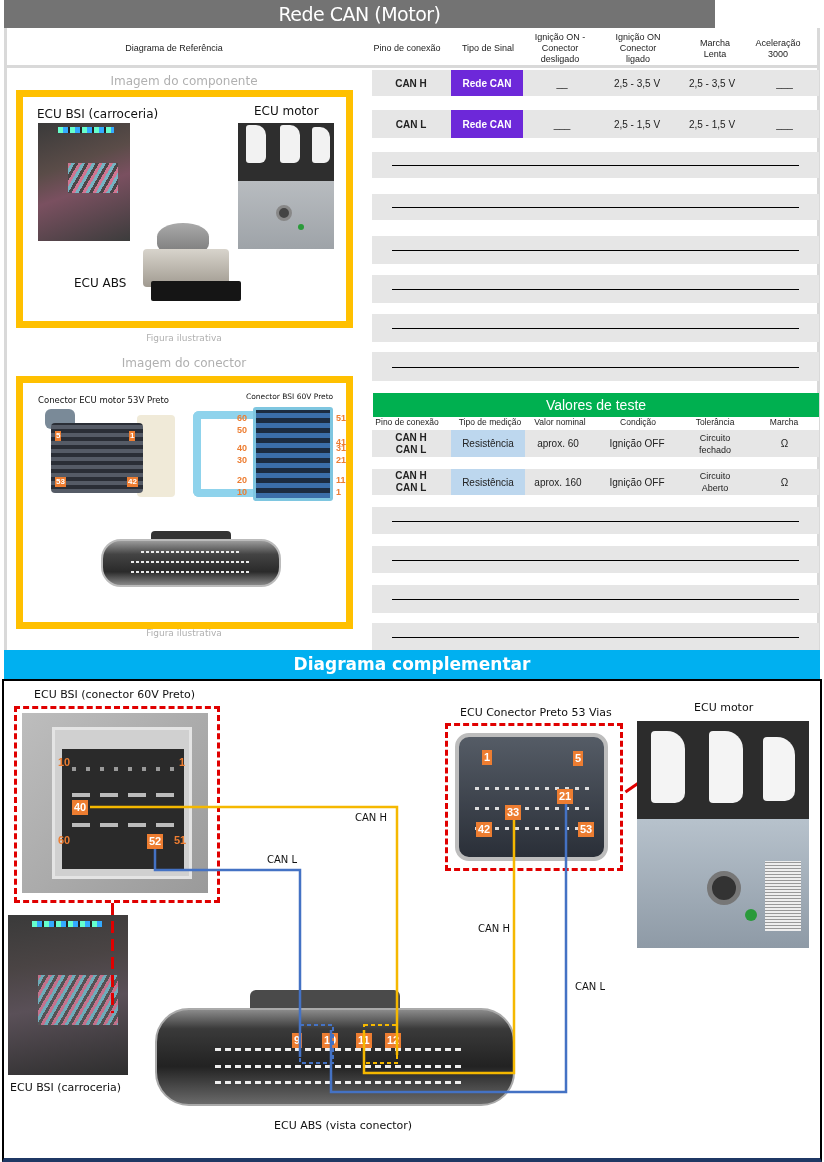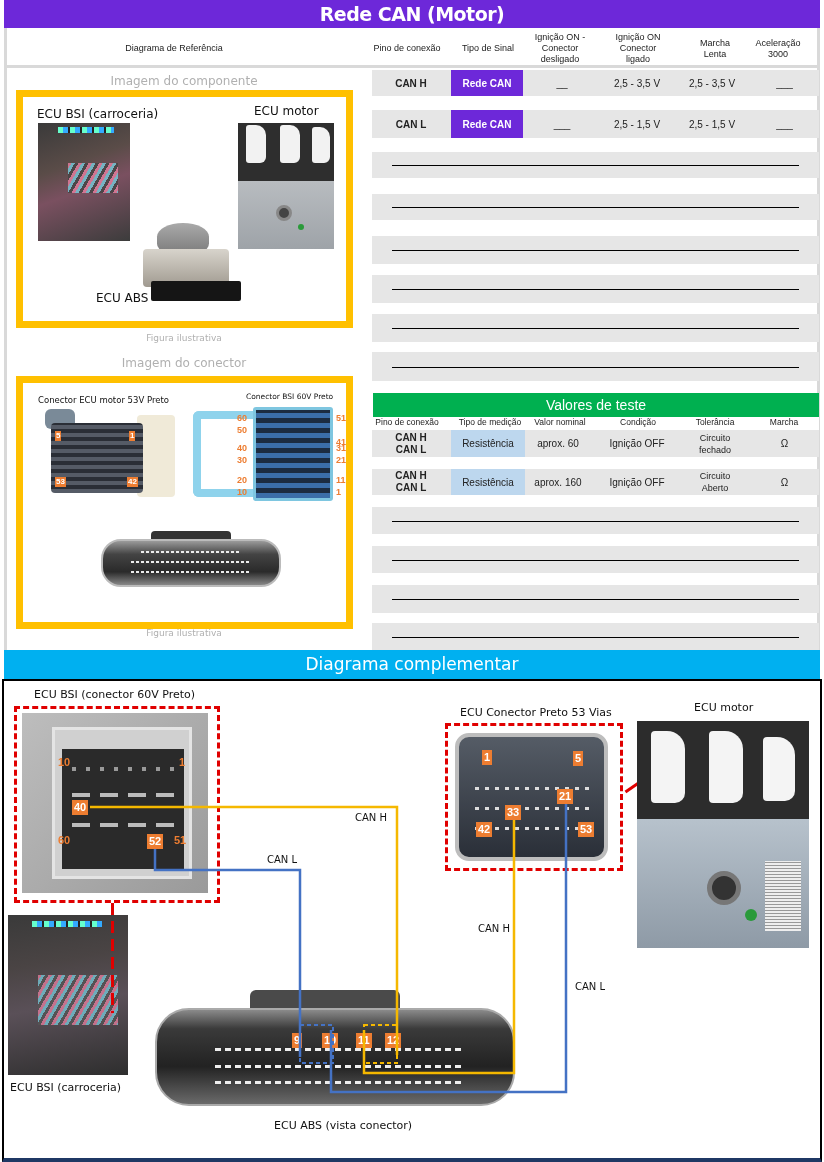--- a/index.html
+++ b/index.html
@@ -1,20 +1,20 @@
 <!DOCTYPE html>
 <html><head>
 <meta charset="utf-8">
 <style>
   * { box-sizing: border-box; margin: 0; padding: 0; }
   body { width: 824px; height: 1162px; background: #ffffff; font-family: "Liberation Sans", sans-serif; position: relative; overflow: hidden; color: #222; }
   .abs { position: absolute; }
 
   
-  .title-bar { left: 4px; top: 0; width: 816px; height: 28px; background: #6d28d9; color: #fff; font-weight: bold; font-size: 19px; text-align: center; line-height: 28px; font-family: "DejaVu Sans", sans-serif; letter-spacing: -0.5px; }
+  .title-bar { left: 4px; top: 0; width: 711px; height: 28px; background: #737373; color: #fff; font-weight: normal; font-size: 19px; text-align: center; line-height: 28px; font-family: "DejaVu Sans", sans-serif; letter-spacing: -0.5px; }
   .outer-frame { left: 4px; top: 28px; width: 816px; height: 622px; border-left: 3px solid #d9d9d9; border-right: 3px solid #d9d9d9; }
   .col-header { left: 7px; top: 28px; width: 810px; height: 40px; background: #fff; border-bottom: 3px solid #d9d9d9; font-size: 9px; color: #222; }
   .col-header .h { position: absolute; text-align: center; line-height: 11px; transform: translateX(-50%); }
 
   
   .caption { font-size: 12px; color: #b0b0b0; text-align: center; width: 340px; left: 14px; font-family: "DejaVu Sans", sans-serif; }
   .caption.small { font-size: 9px; }
   .yellow-box { border: 7px solid #ffc000; background: #fff; }
   .photo-label { font-size: 12px; color: #111; font-family: "DejaVu Sans", sans-serif; }
 
@@ -24,21 +24,21 @@
   .bold { font-weight: bold; }
   .signal-badge { background: #6d28d9; color: #fff; font-weight: bold; }
   .rule { position: absolute; left: 20px; right: 20px; top: 50%; height: 1px; background: #000; }
 
   .test-header { left: 373px; top: 393px; width: 446px; height: 24px; background: #00b050; color: #fff; font-size: 14px; text-align: center; line-height: 24px; }
   .test-cols { left: 373px; top: 417px; width: 446px; height: 13px; font-size: 8.5px; color: #222; background: #fff; }
   .test-cols .h { position: absolute; transform: translateX(-50%); white-space: nowrap; }
   .resist-badge { background: #bdd7ee; }
 
   
-  .diag-bar { left: 4px; top: 650px; width: 816px; height: 29px; background: #00b0f0; color: #fff; font-weight: normal; font-size: 17px; text-align: center; line-height: 29px; font-family: "DejaVu Sans", sans-serif; }
+  .diag-bar { left: 4px; top: 650px; width: 816px; height: 29px; background: #00b0f0; color: #fff; font-weight: bold; font-size: 17px; text-align: center; line-height: 29px; font-family: "DejaVu Sans", sans-serif; }
   .diag-frame { left: 2px; top: 679px; width: 820px; height: 483px; border: 2px solid #000; border-bottom: 4px solid #1f3864; background: #fff; }
   .diag-label { font-size: 11px; color: #111; font-family: "DejaVu Sans", sans-serif; white-space: nowrap; }
   .wire-label { font-size: 10px; color: #111; font-family: "DejaVu Sans", sans-serif; }
   .pin { background: #ed7d31; color: #fff; font-weight: bold; font-size: 11px; text-align: center; position: absolute; line-height: 15px; height: 15px; padding: 0 2px; }
   .pin-sm { background: #ed7d31; color: #fff; font-weight: bold; font-size: 8px; position: absolute; line-height: 10px; height: 10px; padding: 0 1px; }
   .pin-txt { color: #ed7d31; font-weight: bold; font-size: 9px; position: absolute; }
   .red-dash { border: 3px dashed #e00000; }
 </style>
 </head>
 <body>
@@ -75,21 +75,21 @@
     <div class="abs" style="left:0; top:58px; width:96px; height:68px; background:linear-gradient(180deg,#b8bcc0,#9ea3a8);"></div>
     <div class="abs" style="left:38px; top:82px; width:16px; height:16px; border-radius:50%; background:#444; border:3px solid #888;"></div>
     <div class="abs" style="left:60px; top:101px; width:6px; height:6px; border-radius:50%; background:#2a9a3a;"></div>
   </div>
 
   <div class="abs" style="left:120px; top:126px; width:98px; height:80px;">
     <div class="abs" style="left:14px; top:0; width:52px; height:34px; border-radius:50%/40%; background:linear-gradient(180deg,#aaa,#777);"></div>
     <div class="abs" style="left:0; top:26px; width:86px; height:38px; background:linear-gradient(180deg,#d8d4cc,#a09a90); border-radius:4px;"></div>
     <div class="abs" style="left:8px; top:58px; width:90px; height:20px; background:#151515; border-radius:2px;"></div>
   </div>
-  <div class="abs photo-label" style="left:51px; top:194px;margin-left:22px;">ECU ABS</div>
+  <div class="abs photo-label" style="left:51px; top:179px;">ECU ABS</div>
 </div>
 
 <div class="abs caption small" style="top:333px;">Figura ilustrativa</div>
 <div class="abs caption" style="top:356px;">Imagem do conector</div>
 
 <div class="abs yellow-box" style="left:16px; top:376px; width:337px; height:253px;">
   <div class="abs" style="left:15px; top:12px; font-size:8.5px; font-family:'DejaVu Sans',sans-serif; color:#111;">Conector ECU motor 53V Preto</div>
   <div class="abs" style="left:223px; top:9px; font-size:7.5px; font-family:'DejaVu Sans',sans-serif; color:#111;">Conector BSI 60V Preto</div>
 
   <div class="abs" style="left:22px; top:26px; width:130px; height:90px;">

